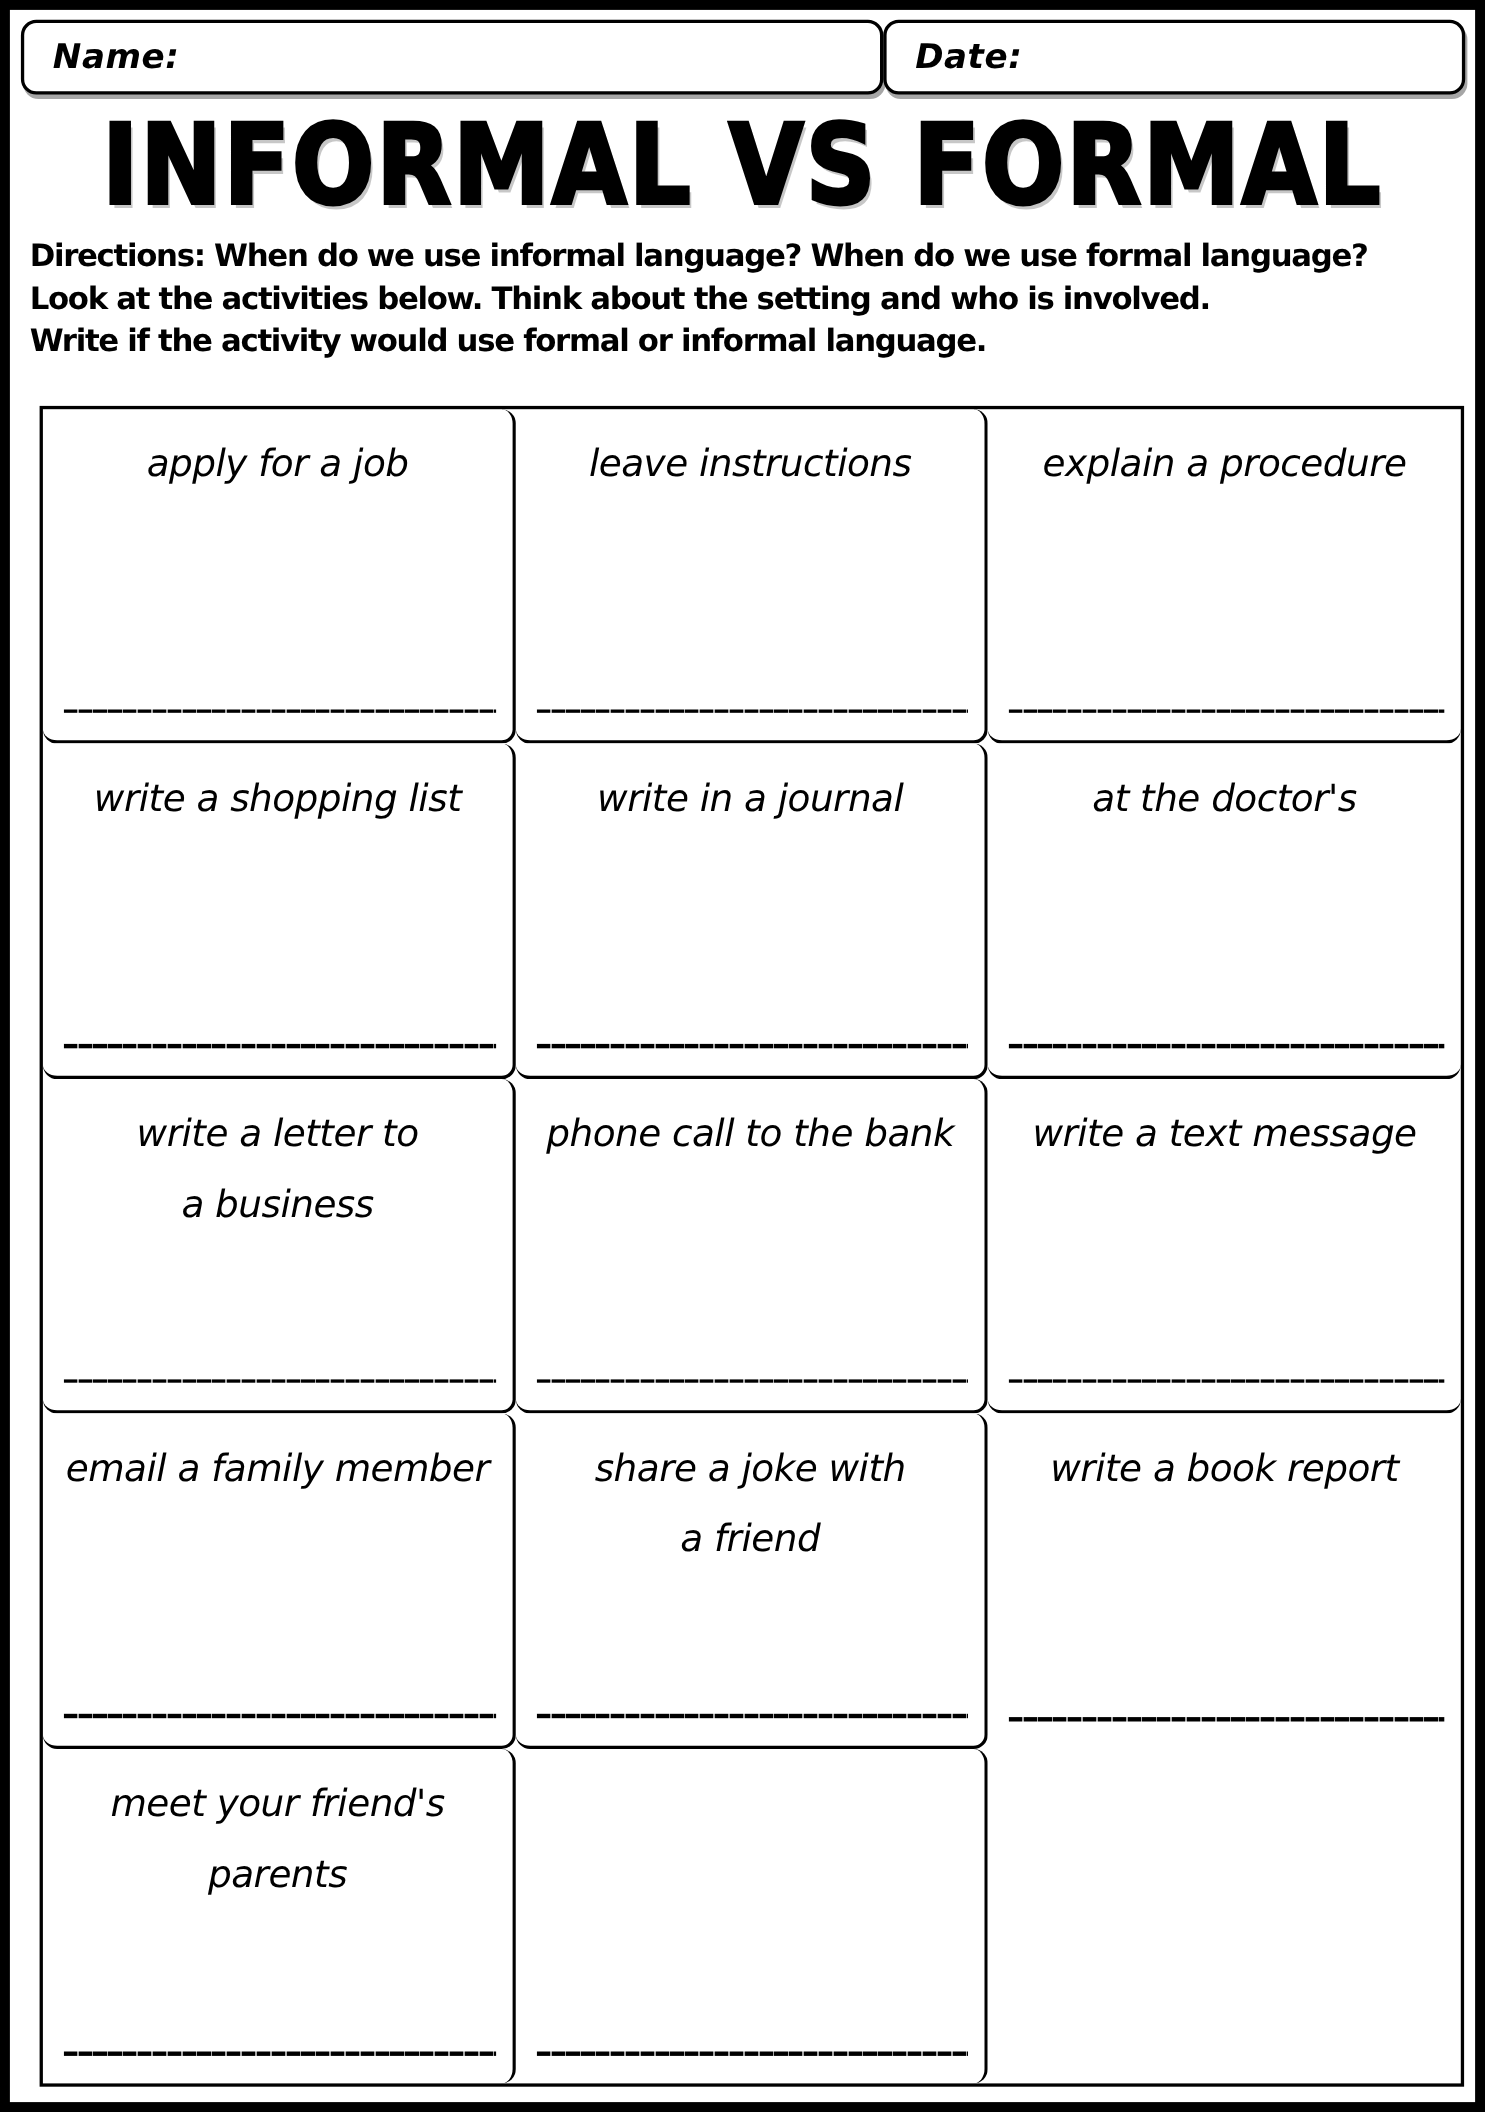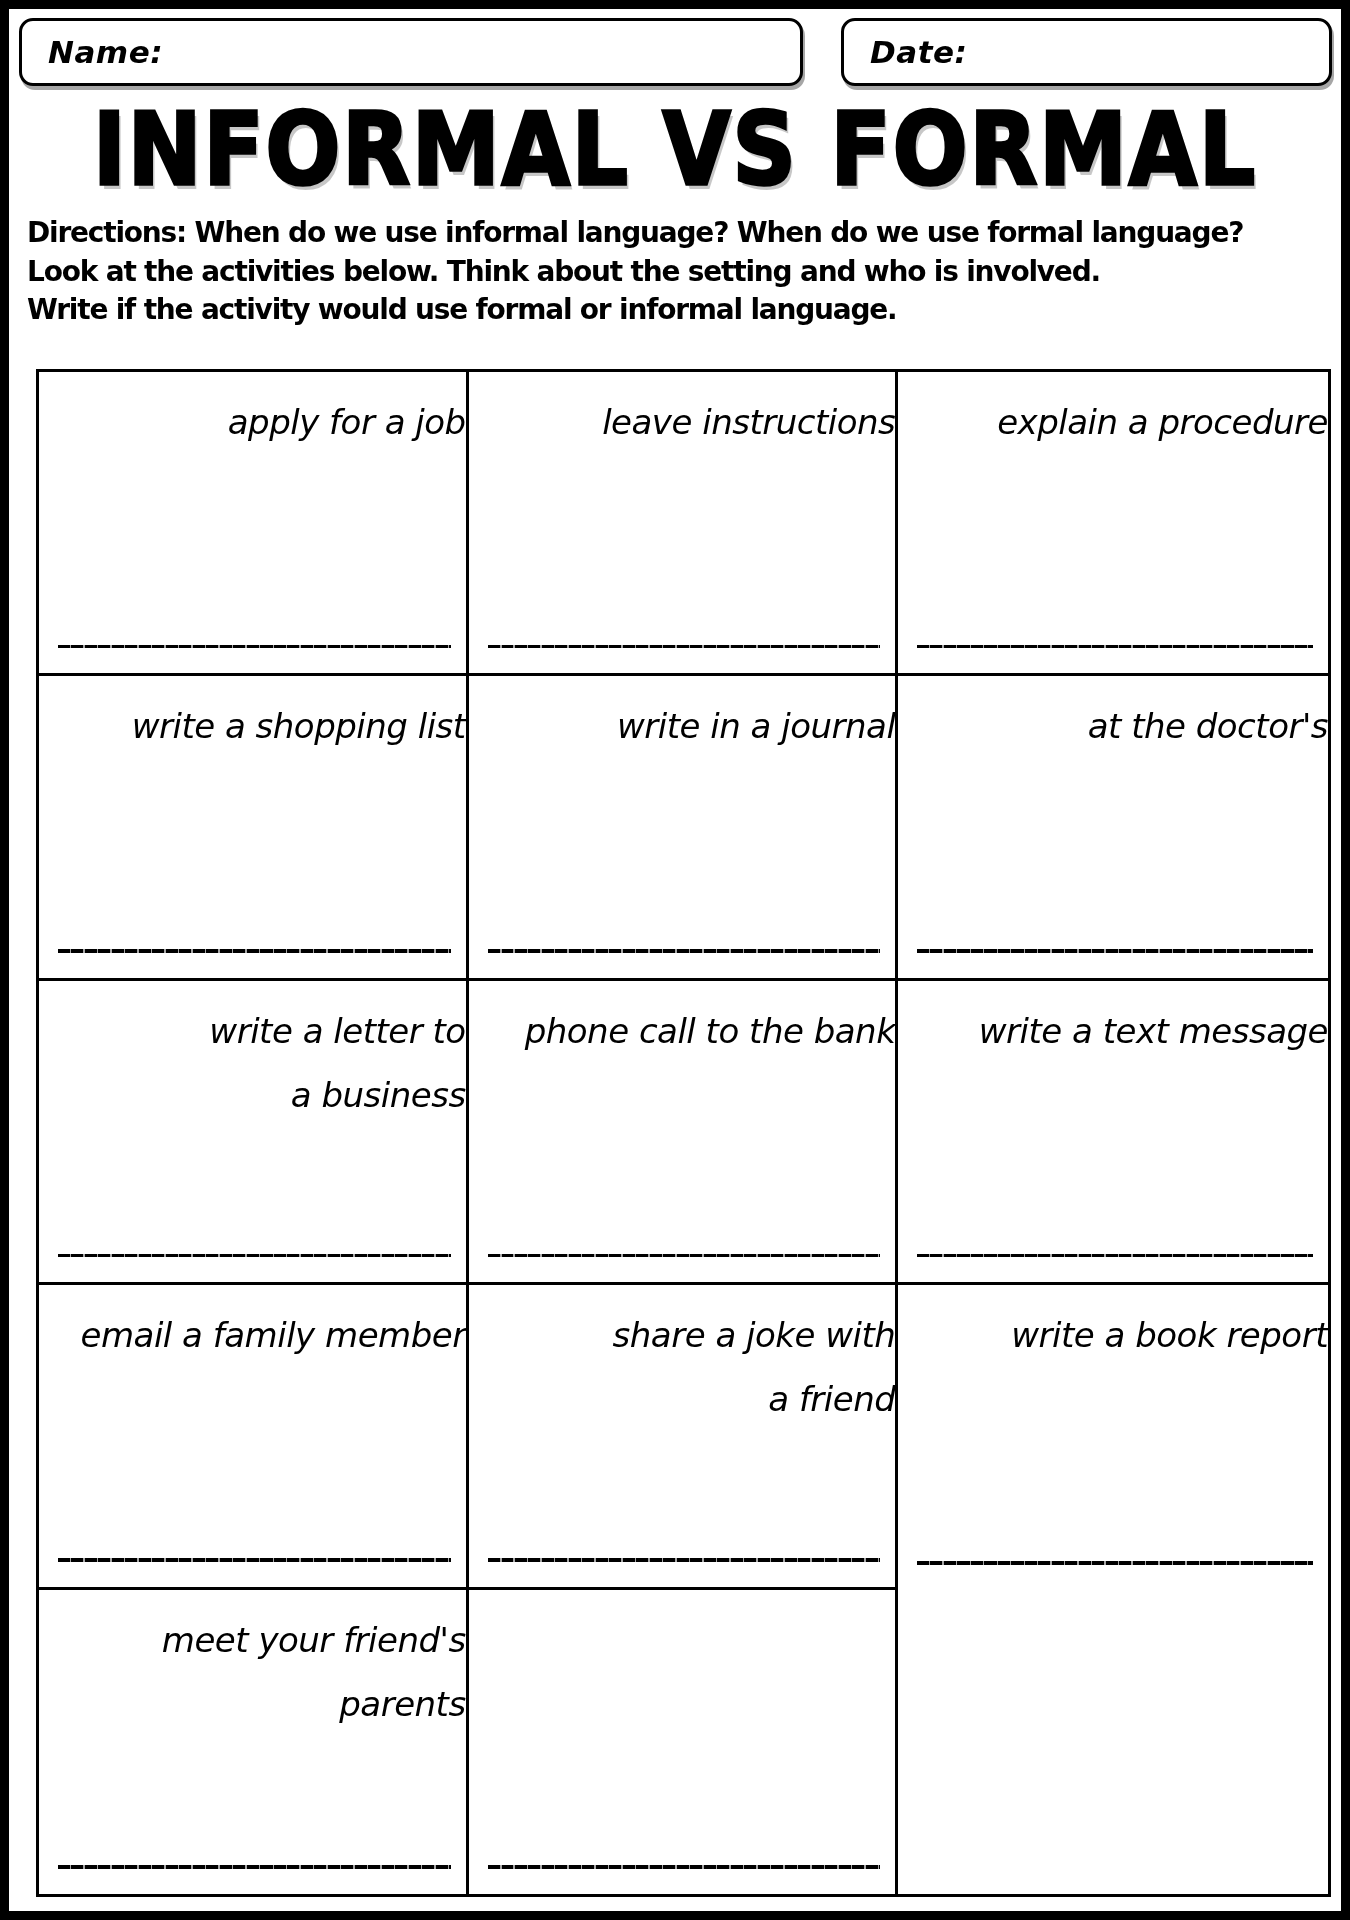--- a/index.html
+++ b/index.html
@@ -11,21 +11,20 @@
     background:#ffffff;
     border:9px solid #000;
     font-family:"DejaVu Sans", sans-serif;
     color:#000;
     overflow:hidden;
   }
 
   
   .id-row {
     display:flex;
-    gap:38px;
     margin:9px 9px 0 10px;
   }
   .id-box {
     box-sizing:border-box;
     height:68px;
     border:3.5px solid #000;
     border-radius:14px;
     background:#fff;
     display:flex;
     align-items:center;
@@ -76,22 +75,23 @@
     background:#fff;
     display:grid;
     grid-template-columns:1fr 1fr 1fr;
     grid-template-rows:repeat(5, 1fr);
   }
   .cell {
     position:relative;
     box-sizing:border-box;
     border-right:3.5px solid #000;
     border-bottom:3.5px solid #000;
-    text-align:right;
+    text-align:center;
     padding-top:18px;
+    border-radius:13px;
   }
   .cell:nth-child(3n) { border-right:none; }
   .cell:nth-last-child(-n+3) { border-bottom:none; }
   .activity {
     font-style:italic;
     font-size:34px;
     line-height:64px;
     letter-spacing:-0.5px;
   }
   .answer-line {

